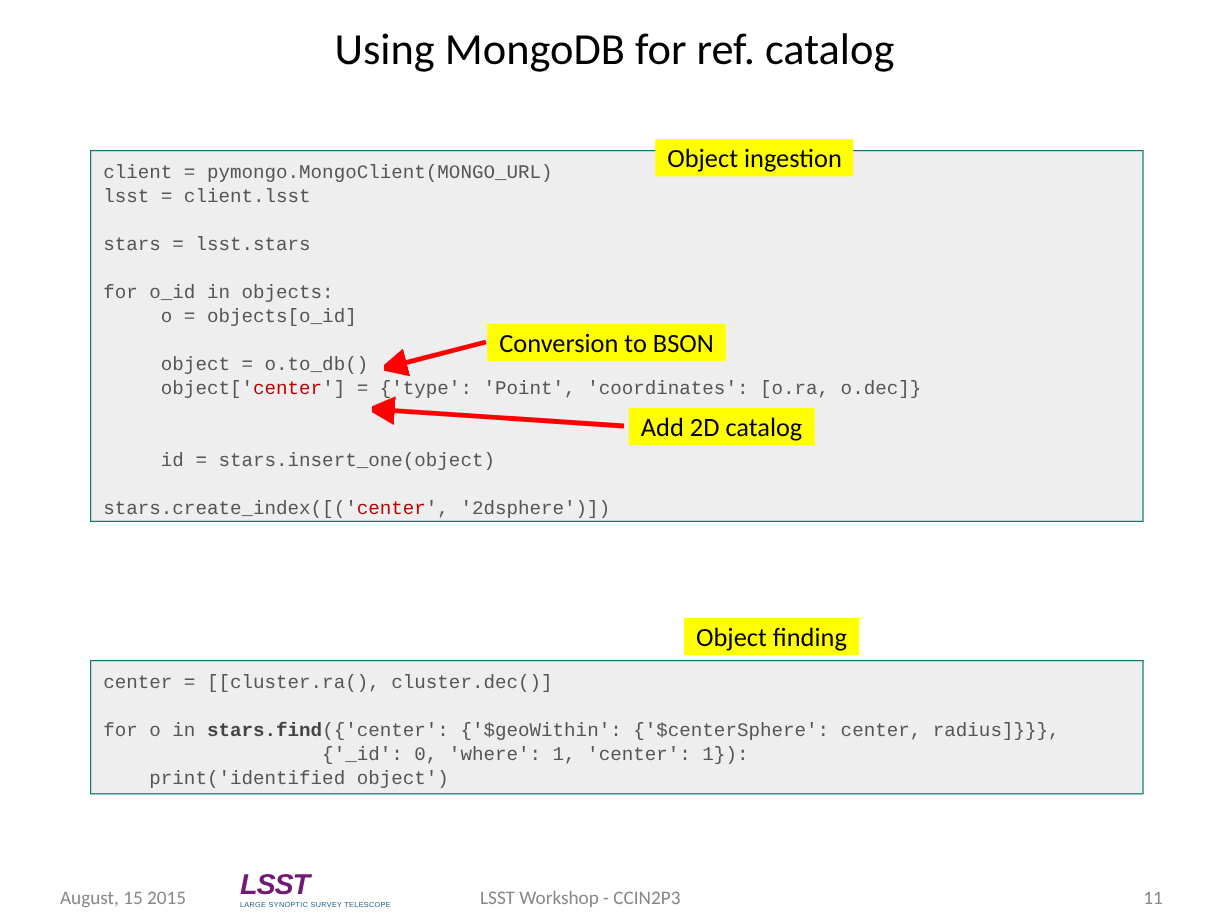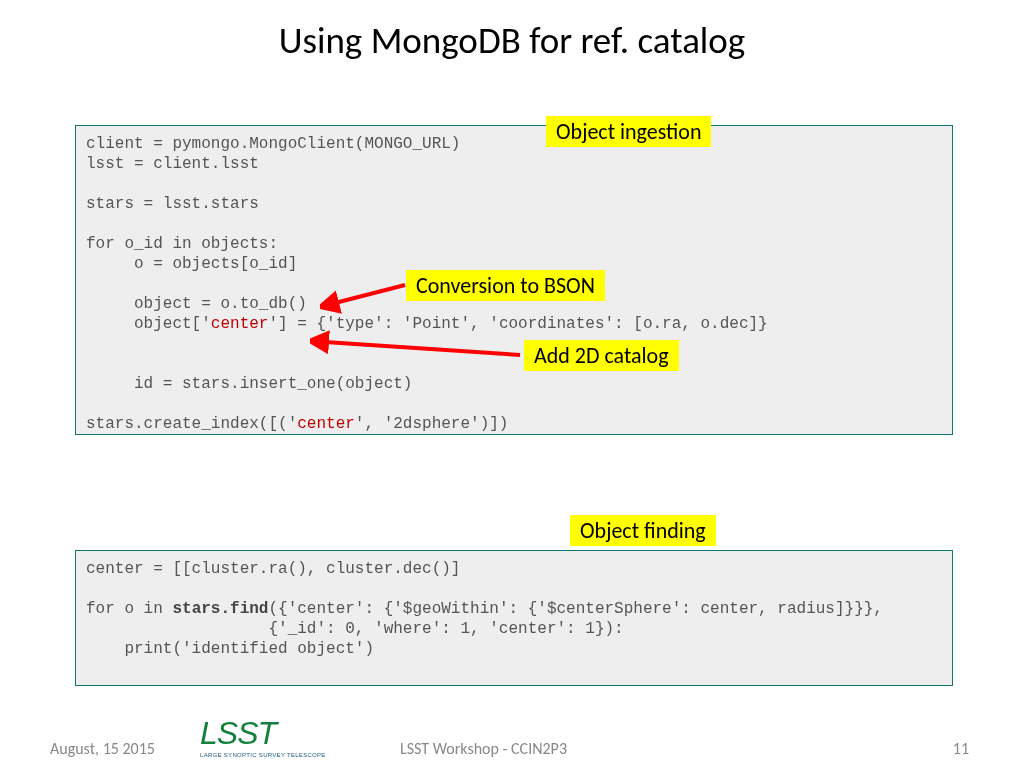--- a/index.html
+++ b/index.html
@@ -32,21 +32,21 @@
   .code-box-1 {
     left: 75px;
     top: 125px;
     width: 878px;
     height: 310px;
   }
   .code-box-2 {
     left: 75px;
     top: 550px;
     width: 878px;
-    height: 136px;
+    height: 112px;
   }
   .red { color: #c00000; }
   .bold { font-weight: bold; color: #444; }
   .tag {
     position: absolute;
     background: #ffff00;
     color: #000;
     font-size: 22px;
     padding: 2px 10px;
     font-family: Calibri, Arial, sans-serif;
@@ -73,24 +73,24 @@
   .footer-date { position: absolute; left: 50px; }
   .footer-center { position: absolute; left: 400px; }
   .footer-page { position: absolute; right: 55px; }
   .logo {
     position: absolute;
     left: 200px;
     bottom: 10px;
     font-family: Arial, sans-serif;
   }
   .logo-main {
-    font-size: 32px;
-    font-weight: normal;
+    font-size: 24px;
+    font-weight: bold;
     font-style: italic;
-    color: #15803d;
+    color: #701a75;
     letter-spacing: -1px;
   }
   .logo-sub {
     font-size: 6px;
     color: #1a5a8a;
     letter-spacing: 0.3px;
   }
 </style>
 </head>
 <body>

